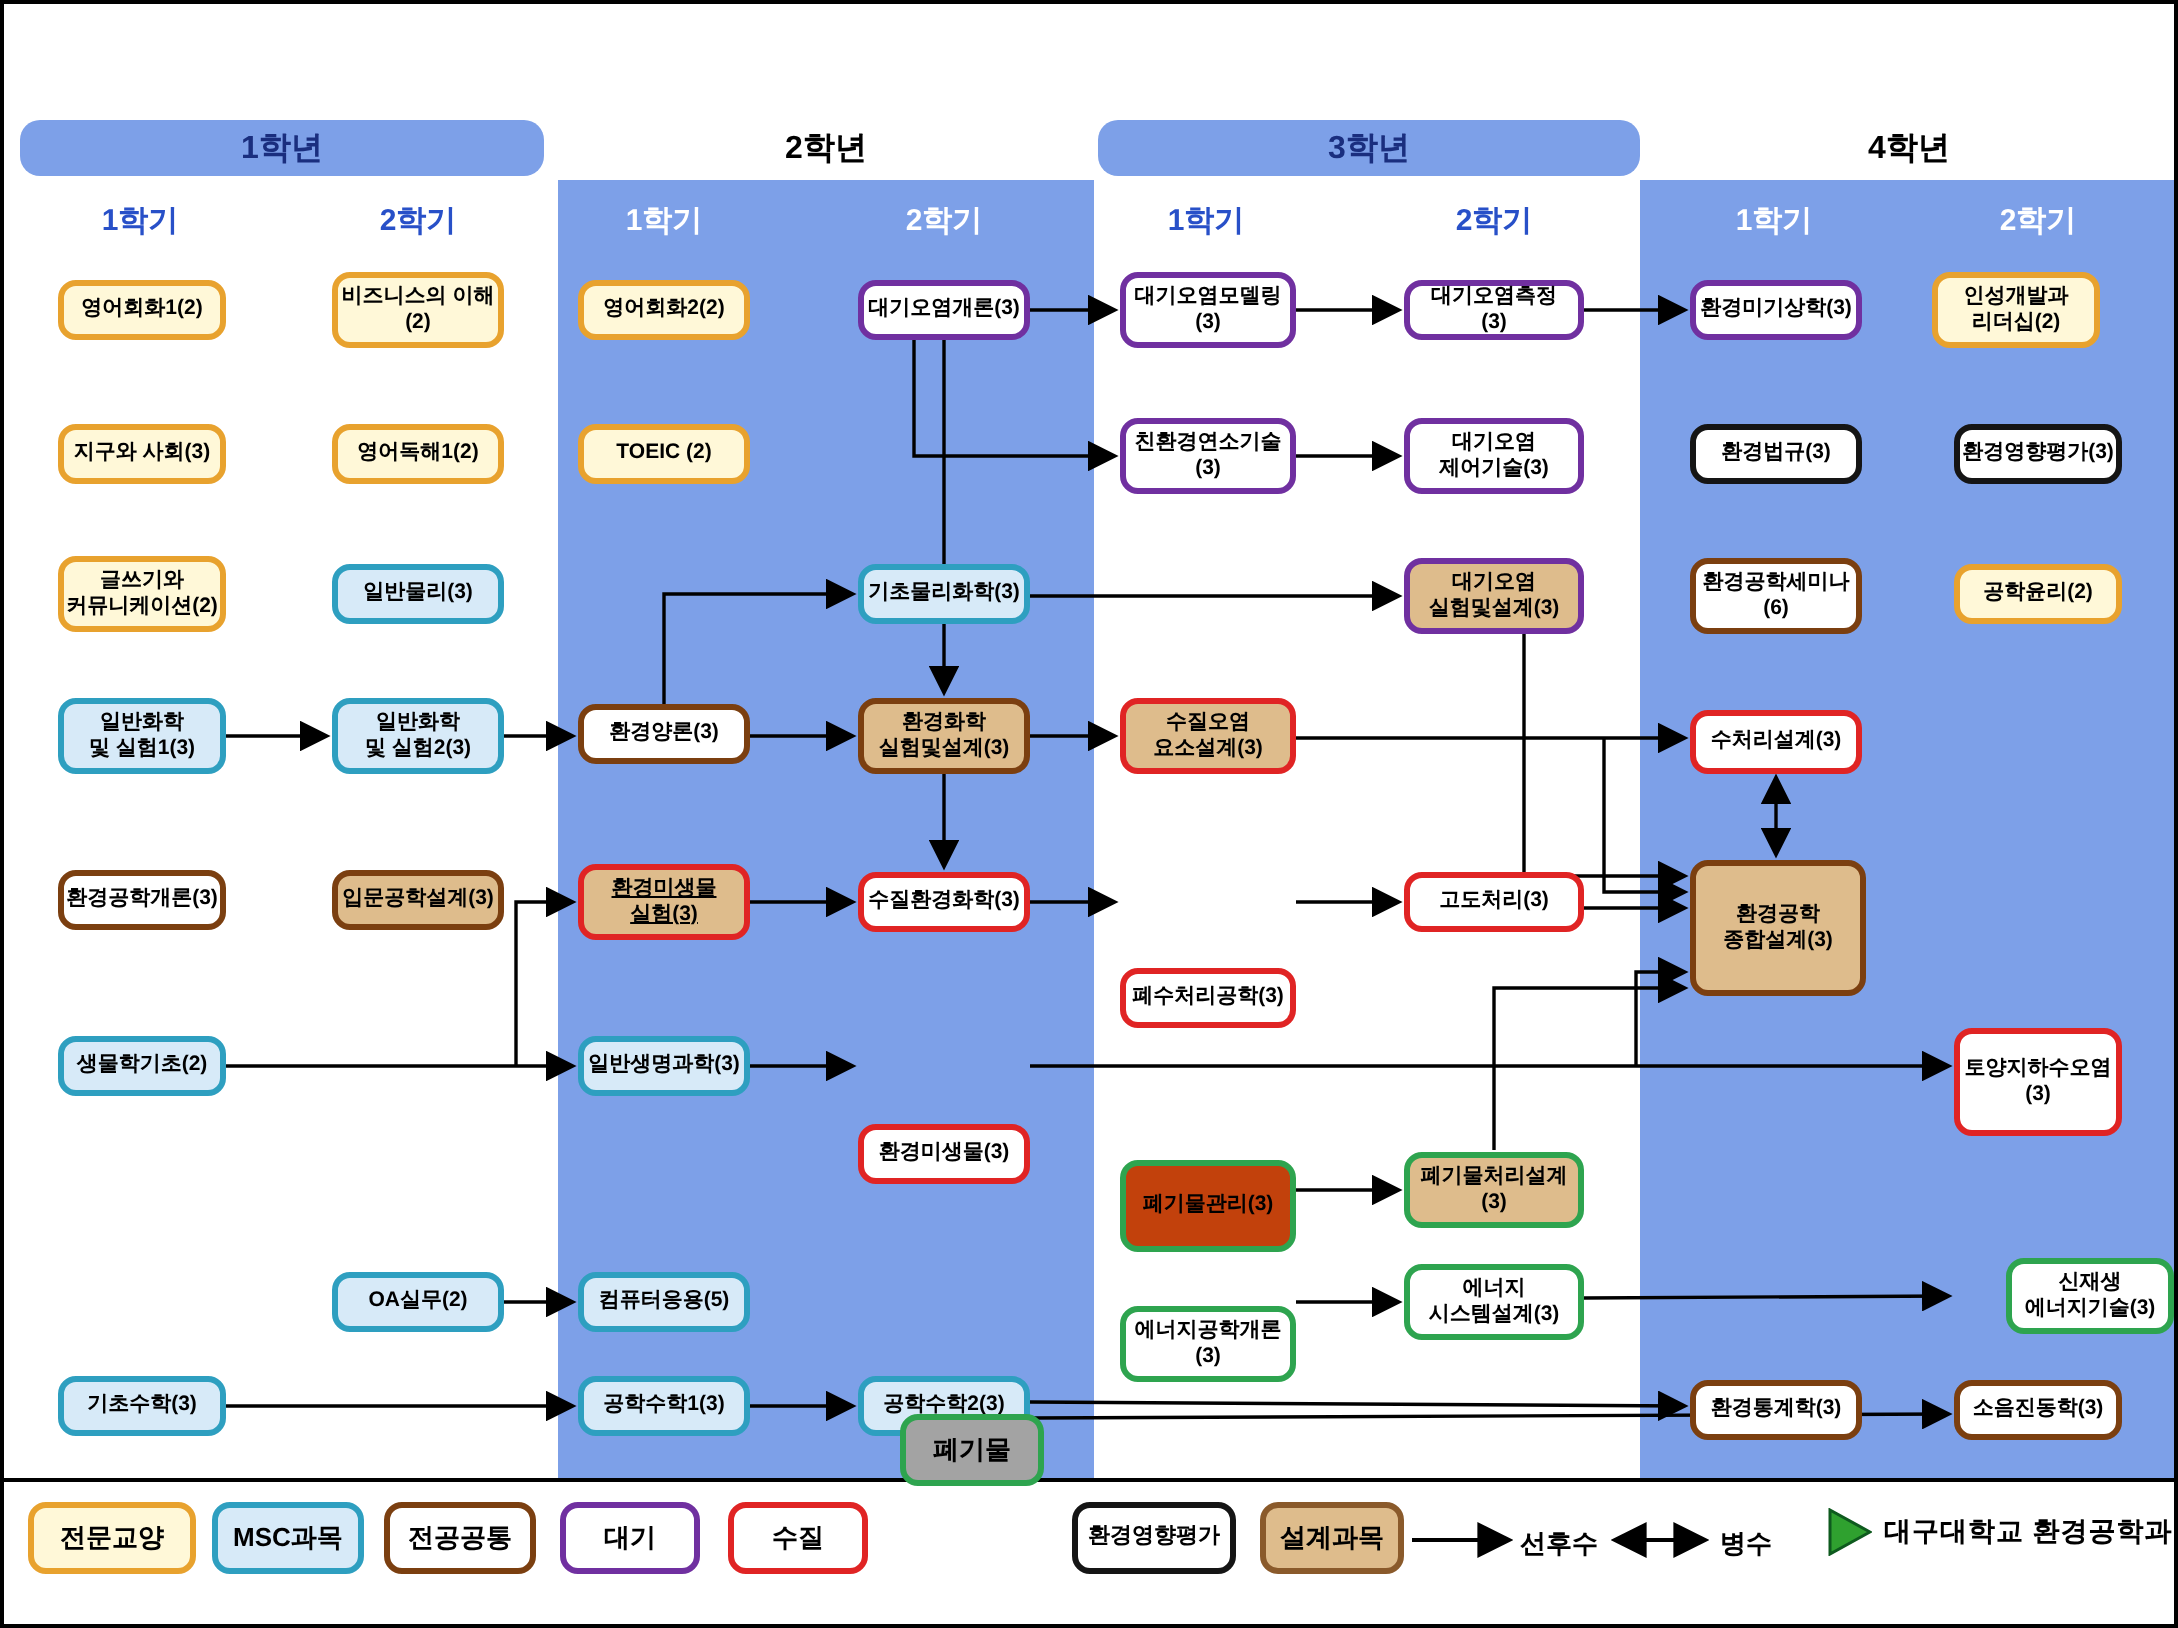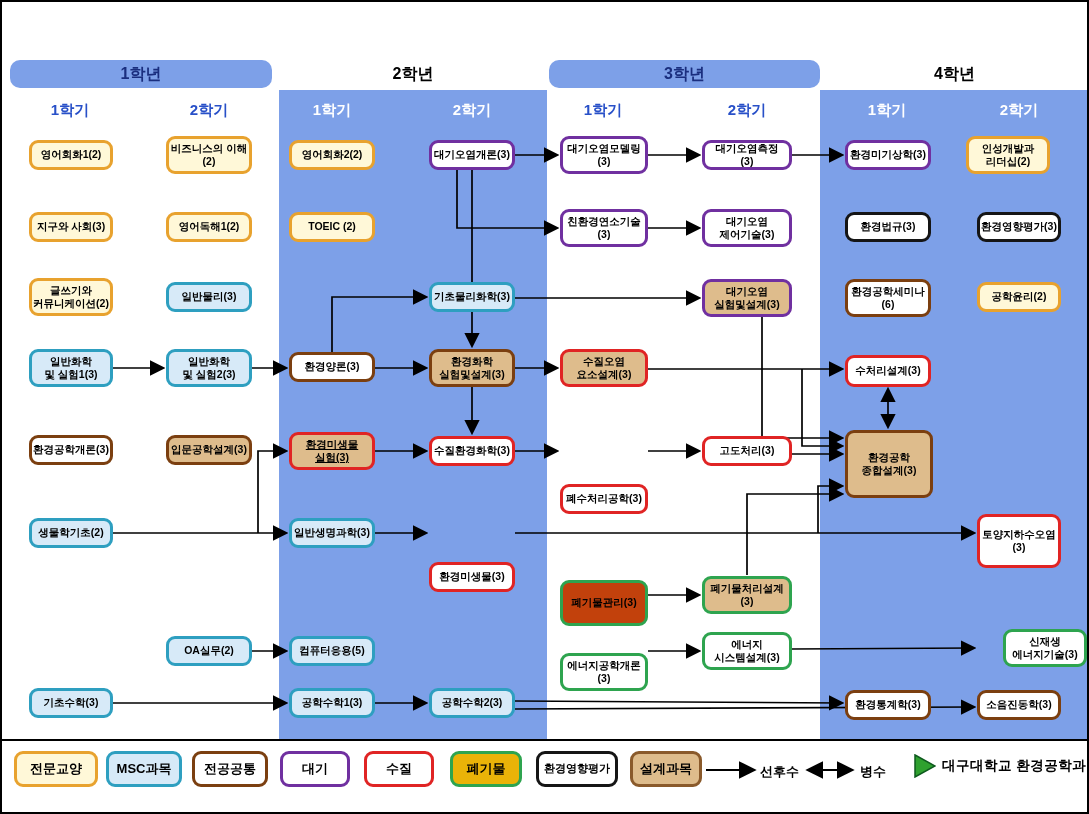--- a/index.html
+++ b/index.html
@@ -290,21 +290,21 @@
     </div>
   <div class="course legend-swatch" style="left: 190px; top: 749px; width: 76px; height: 36px; border-color: rgb(123, 63, 16); background: rgb(255, 255, 255);">
       <span>전공공통</span>
     </div>
   <div class="course legend-swatch" style="left: 278px; top: 749px; width: 70px; height: 36px; border-color: rgb(112, 48, 160); background: rgb(255, 255, 255);">
       <span>대기</span>
     </div>
   <div class="course legend-swatch" style="left: 362px; top: 749px; width: 70px; height: 36px; border-color: rgb(224, 36, 36); background: rgb(255, 255, 255);">
       <span>수질</span>
     </div>
-  <div class="course legend-swatch" style="left: 448px; top: 749px; width: 72px; height: 36px; border-color: rgb(46, 164, 79); background: #eab308;">
+  <div class="course legend-swatch" style="left: 448px; top: 705px; width: 72px; height: 36px; border-color: rgb(46, 164, 79); background: #a3a3a3;">
       <span>폐기물</span>
     </div>
   <div class="course legend-swatch" style="left: 534px; top: 749px; width: 82px; height: 36px; font-size: 11px; border-color: rgb(21, 21, 21); background: rgb(255, 255, 255);">
       <span>환경영향평가</span>
     </div>
   <div class="course legend-swatch" style="left: 628px; top: 749px; width: 72px; height: 36px; border-color: rgb(138, 90, 43); background: rgb(222, 188, 140);">
       <span>설계과목</span>
     </div>
 
   <div class="lg-label" style="left:758px;top:761px">선후수</div>

